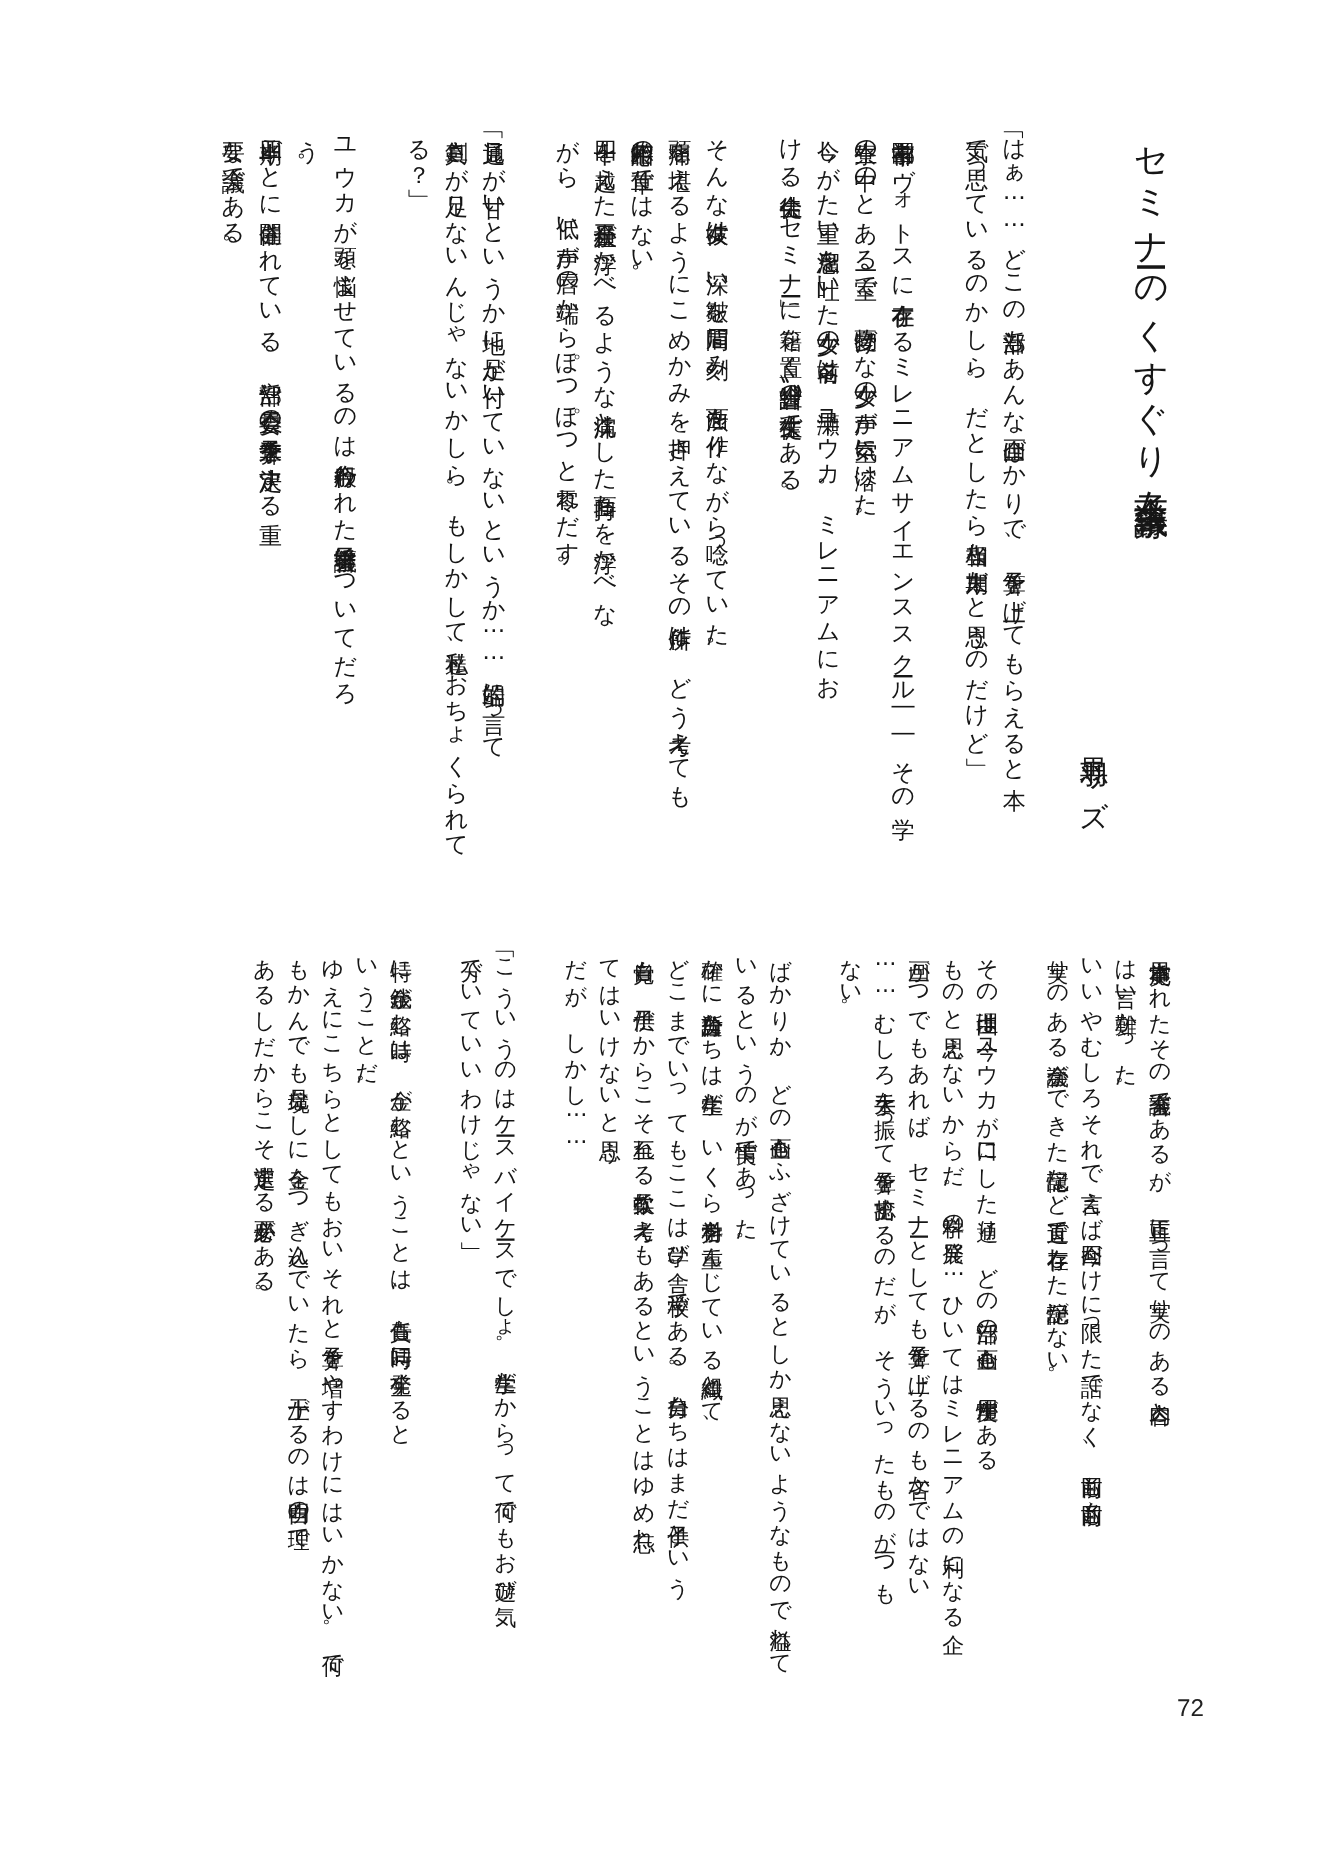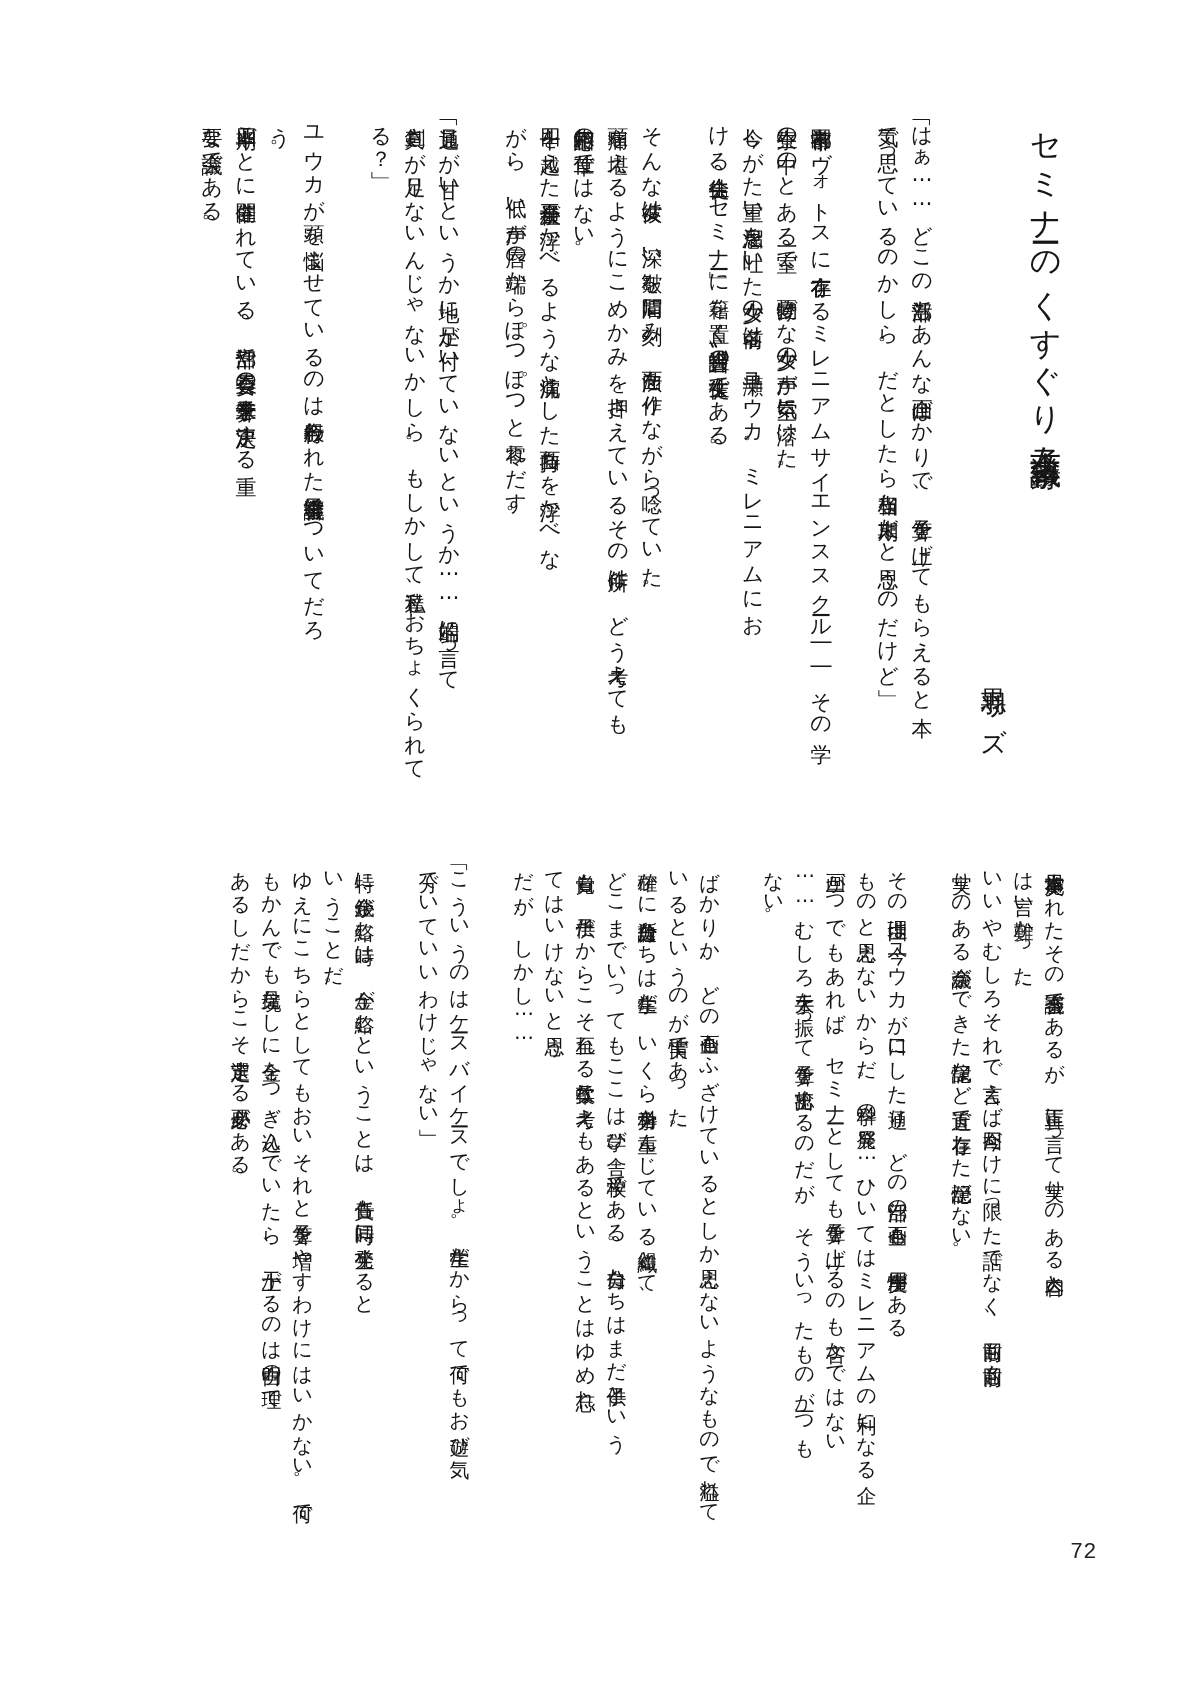--- a/index.html
+++ b/index.html
@@ -58,21 +58,21 @@
     line-height: 44px;
     letter-spacing: 4px;
     padding-top: 556px;
     margin-right: 6px;
     margin-left: 8px;
   }
   .page-number {
     position: absolute;
     left: 1070px;
     top: 1540px;
-    font-family: Liberation Mono, monospace;
+    font-family: Liberation Sans, sans-serif;
     font-size: 22px;
     color: #222222;
   }
 </style>
 </head>
 <body>
 
 <div class="page">
 
   <section class="text-block top">

